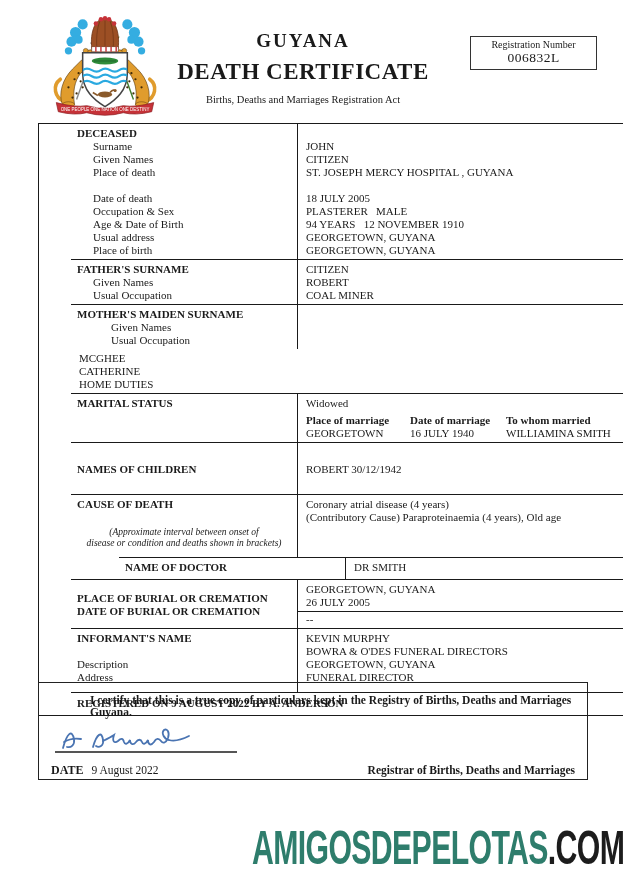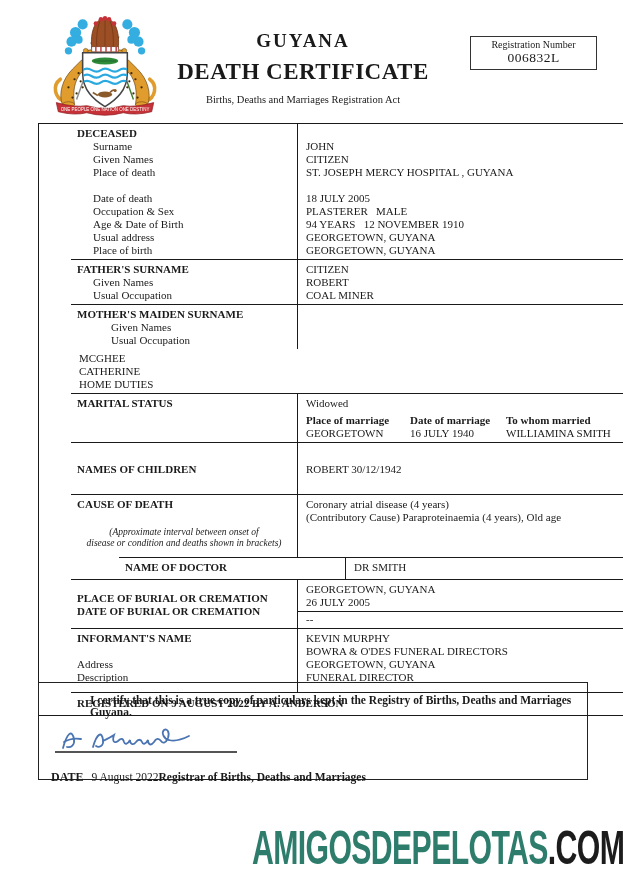--- a/index.html
+++ b/index.html
@@ -35,21 +35,21 @@
   .burial-rcol{flex:1;padding:0;box-sizing:border-box;display:flex;flex-direction:column;}
   .burial-sub1{padding:3px 8px 2px;border-bottom:1px solid #1a1a1a;flex:1;}
   .burial-sub2{padding:1px 8px 2px;}
   .registered{padding:4px 6px;font-weight:bold;}
 
   
   .certbox{position:absolute;left:38px;top:682px;width:550px;height:98px;border:1px solid #222;box-sizing:border-box;padding:11px 12px 8px;}
   .certify-line{font-size:11.5px;font-weight:bold;margin-left:39px;}
   .sig{display:block;margin:3px 0 0 4px;}
   .sigline{width:182px;border-bottom:2px solid #555;margin-left:4px;margin-top:-6px;}
-  .certbottom{display:flex;justify-content:flex-start;align-items:baseline;margin-top:14px;}
+  .certbottom{display:flex;justify-content:space-between;align-items:baseline;margin-top:7px;}
   .datelabel{font-weight:bold;font-size:12px;}
   .dateval{font-size:11.5px;margin-left:8px;}
   .registrar{font-weight:bold;font-size:11.5px;}
 
   
   .footer{position:absolute;left:252px;top:824px;white-space:nowrap;}
   .footer .brandwrap{display:inline-block;transform:scaleX(.63);transform-origin:left center;font-family:"Liberation Sans",sans-serif;font-weight:bold;font-size:48px;letter-spacing:-1px;line-height:48px;}
   .brand{color:#2e7d6c;}
   .tld{color:#1c1c1c;}
 </style>
@@ -279,22 +279,22 @@
         <div>26 JULY 2005</div>
       </div>
       <div class="burial-sub2">--</div>
     </div>
   </div>
 
   <div class="row" style="min-height:64px;">
     <div class="lcol">
       <div class="b">INFORMANT'S NAME</div>
       <div class="sp"></div>
+      <div>Description</div>
       <div>Address</div>
-      <div>Description</div>
     </div>
     <div class="rcol">
       <div>KEVIN MURPHY</div>
       <div>BOWRA &amp; O'DES FUNERAL DIRECTORS</div>
       <div>GEORGETOWN, GUYANA</div>
       <div>FUNERAL DIRECTOR</div>
     </div>
   </div>
 
   <div class="row" style="min-height:23px;">

